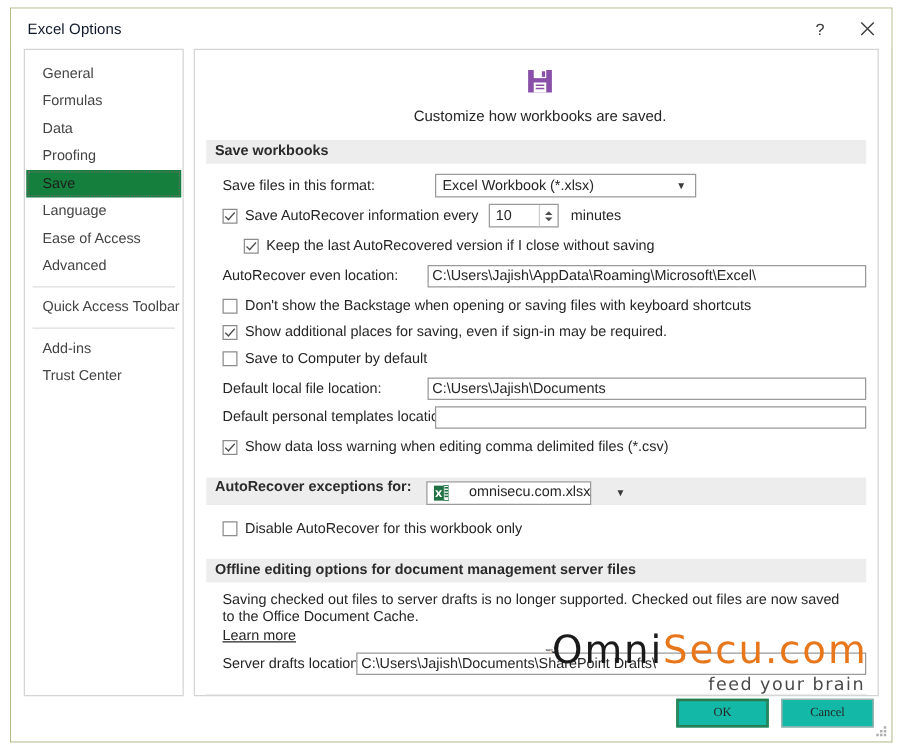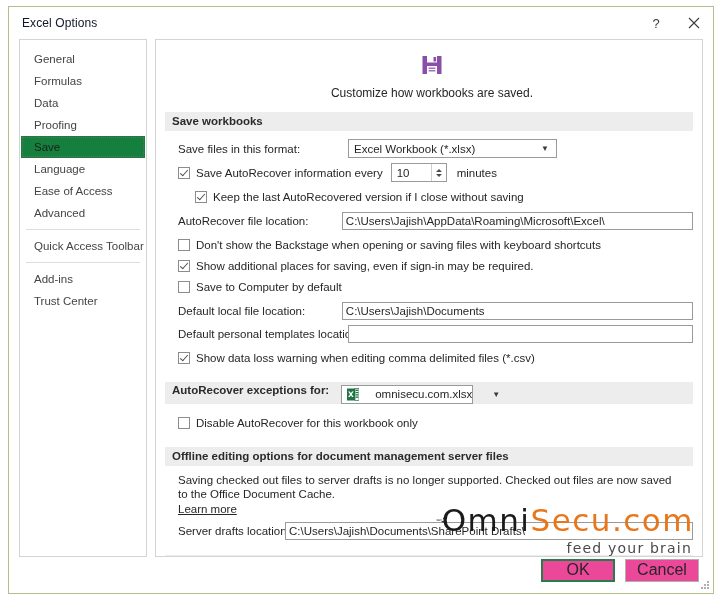--- a/index.html
+++ b/index.html
@@ -358,23 +358,23 @@
     align-items: center;
     justify-content: flex-end;
     padding: 0 14px 0 0;
     gap: 10px;
     position: relative;
     z-index: 2;
   }
   .footer-btn {
     width: 74px;
     height: 23px;
-    font-size: 16px;
-    font-family: Liberation Sans, sans-serif;
-    background: #ec4899;
+    font-size: 10px;
+    font-family: Liberation Serif, serif;
+    background: #14b8a6;
     color: #262626;
     border: 1px solid #b0b0b0;
     cursor: default;
     box-sizing: border-box;
   }
   .footer-btn.default {
     border: 1px solid #2b7a4b;
     outline: 1px solid #2b7a4b;
     outline-offset: -2px;
   }
@@ -464,21 +464,21 @@
           </span>
           <span class="row-label" style="margin-left:10px">minutes</span>
         </div>
 
         <div class="row indent" style="margin-top:3px">
           <span class="cb checked"></span>
           <span class="row-label">Keep the last AutoRecovered version if I close without saving</span>
         </div>
 
         <div class="row" style="margin-top:3px">
-          <span class="row-label" style="width:170px">AutoRecover file location:</span>
+          <span class="row-label" style="width:170px">AutoRecover even location:</span>
           <input class="tinput" style="width: 364px;" type="text" value="C:\Users\Jajish\AppData\Roaming\Microsoft\Excel\">
         </div>
 
         <div class="row" style="margin-top:3px">
           <span class="cb"></span>
           <span class="row-label">Don't show the Backstage when opening or saving files with keyboard shortcuts</span>
         </div>
 
         <div class="row">
           <span class="cb checked"></span>

